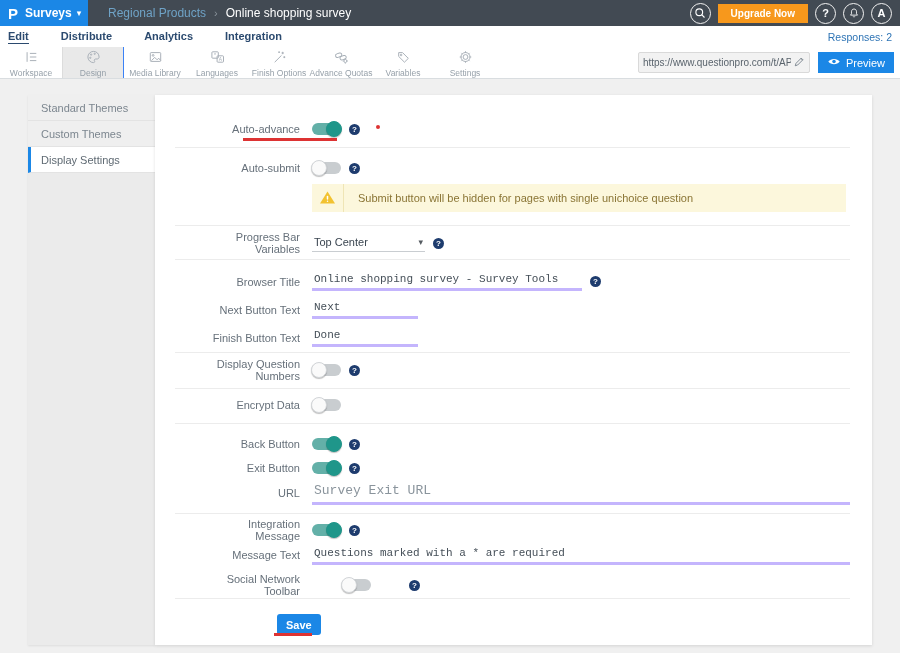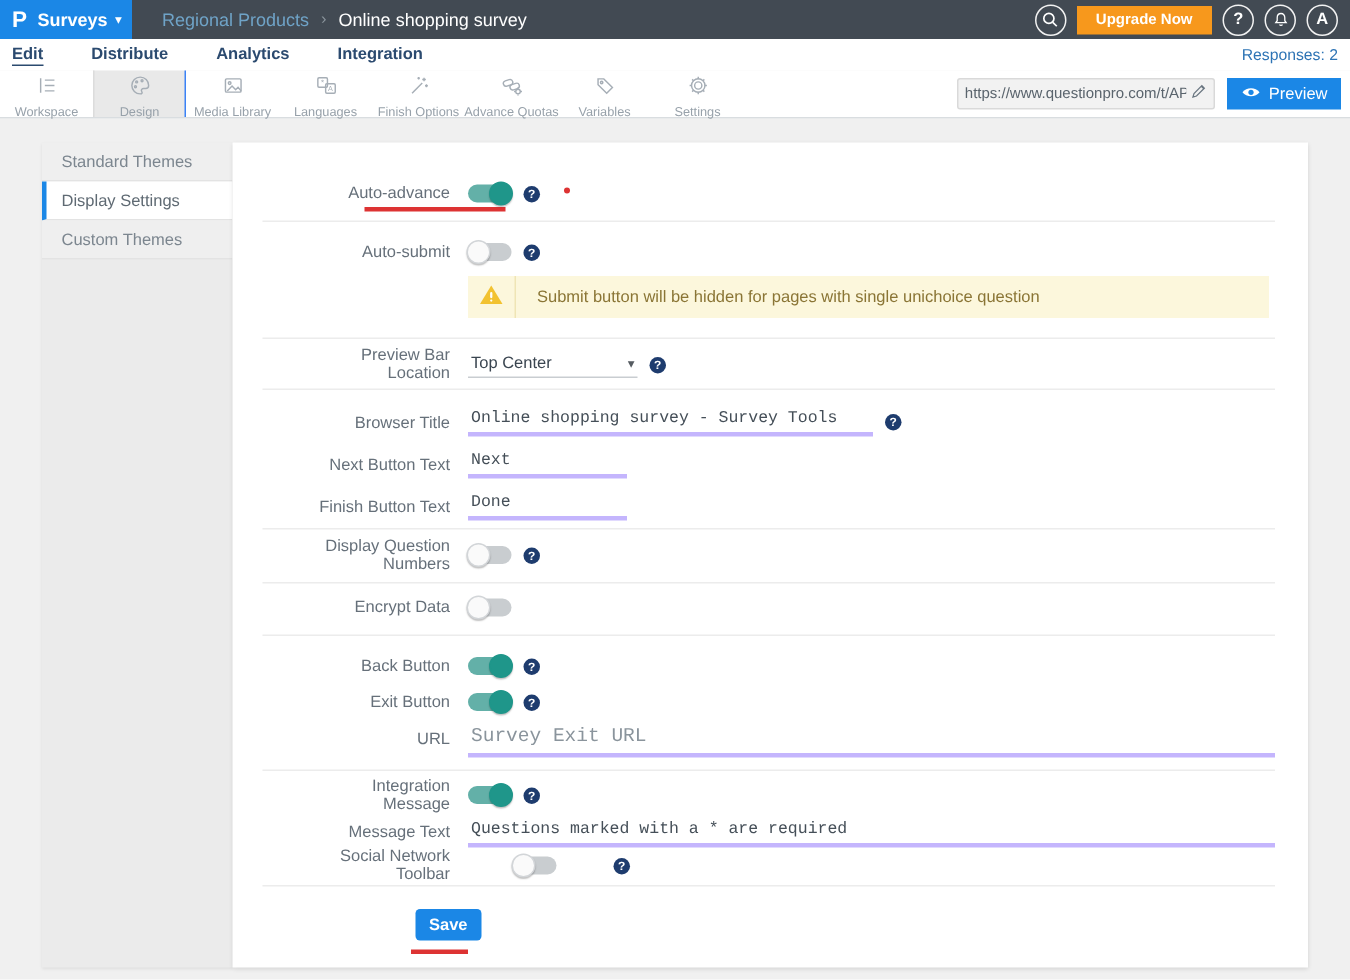--- a/index.html
+++ b/index.html
@@ -166,21 +166,21 @@
   .row-dqn { margin-top:9px; height:16px; }
   .div5 { margin-top:10px; }
   .row-encrypt { margin-top:8px; height:16px; }
   .div6 { margin-top:10px; }
   .row-back { margin-top:12px; height:16px; }
   .row-exit { margin-top:8px; height:16px; }
   .row-url { margin-top:8px; height:18px; }
   .div7 { margin-top:11px; }
   .row-validation { margin-top:8px; height:16px; }
   .row-message { margin-top:9px; height:16px; }
-  .row-social { margin-top:6px; height:16px;gap:30px; }
+  .row-social { margin-top:14px; height:16px;gap:30px; }
   .div8 { margin-top:5px; }
   .row-save { margin-top:15px; height:21px; }
 </style>
 </head>
 <body>
 
 <div class="header">
   <div class="logo-block">
     <span class="logo-glyph">P</span>
     <span class="product-name">Surveys</span>
@@ -319,22 +319,22 @@
             <circle cx="8" cy="6" r="2" fill="#1B87E6"></circle>
           </svg>
       </span>
       <span>Preview</span>
     </button>
   </div>
 </div>
 
 <div class="sidebar">
   <div class="side-item">Standard Themes</div>
+  <div class="side-item">Custom Themes</div>
   <div class="side-item active">Display Settings</div>
-  <div class="side-item">Custom Themes</div>
 </div>
 
 <div class="panel">
 
   <div class="annot annot-line1"></div>
   <div class="annot annot-dot"></div>
   <div class="annot annot-line2"></div>
 
   <div class="row-autoadvance">
     <div class="frow">
@@ -362,21 +362,21 @@
           <rect x="8.2" y="6" width="1.6" height="4.4" rx="0.8" fill="#fff"></rect>
           <rect x="8.2" y="11.3" width="1.6" height="1.6" rx="0.8" fill="#fff"></rect>
         </svg>
     </span>
     <span class="warn-divider"></span>
     <span class="warn-text">Submit button will be hidden for pages with single unichoice question</span>
   </div>
   <div class="divider div2"></div>
 
   <div class="frow row-progress">
-    <span class="flabel">Preview Bar Location</span>
+    <span class="flabel">Progress Bar Variables</span>
     <span class="fselect">
       <span>Top Center</span>
       <span class="caret">▾</span>
     </span>
     <span class="q">?</span>
   </div>
   <div class="divider div3"></div>
 
   <div class="frow row-browser">
     <span class="flabel">Browser Title</span>

